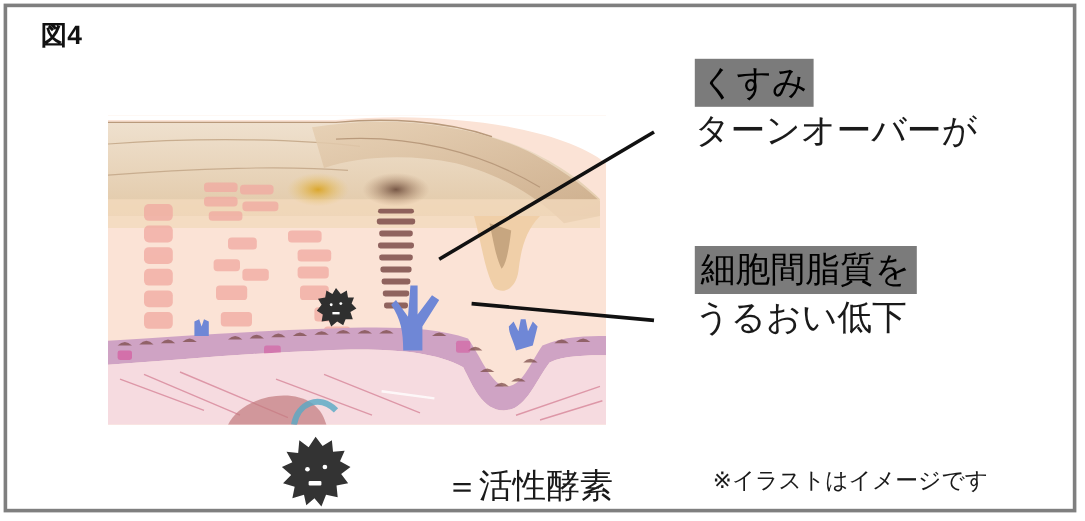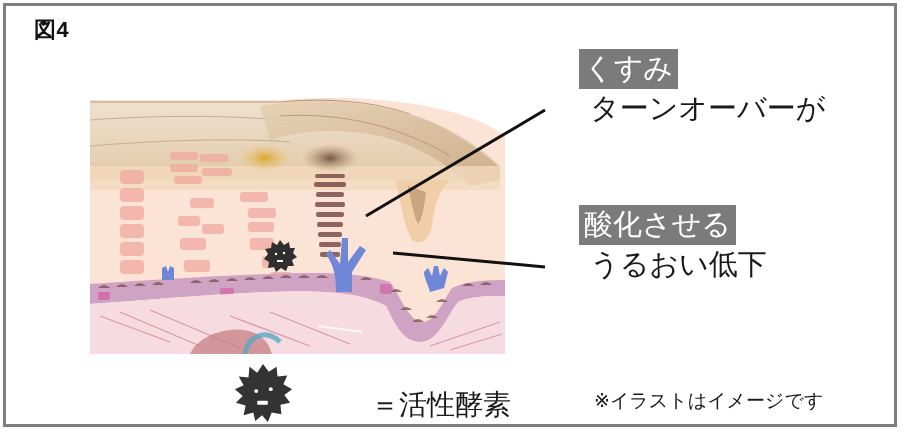--- a/index.html
+++ b/index.html
@@ -3,29 +3,29 @@
   <meta charset="utf-8">
   <style>
     html, body { margin: 0; padding: 0; background: #ffffff; }
     body { width: 904px; height: 434px; position: relative; overflow: hidden; font-family: "DejaVu Sans", "Liberation Sans", sans-serif; }
     .frame {
       position: absolute; left: 3px; top: 3px; width: 894px; height: 424px;
       border: 3px solid #7f7f7f; background: #fff; box-sizing: border-box;
     }
     .fig-title {
       position: absolute; left: 34px; top: 15px; font-size: 22px; font-weight: bold; color: #111;
-      font-family: Liberation Mono, monospace; letter-spacing: 0px;
+      font-family: Liberation Sans, sans-serif; letter-spacing: 0px;
     }
     .illustration { position: absolute; left: 90px; top: 96px; width: 415px; height: 258px; }
     .label-block { position: absolute; color: #1a1a1a; font-size: 29px; line-height: 38px; font-family: "DejaVu Sans", sans-serif; }
     .tag {
-      display: inline-block; background: #7b7b7b; color: #ffffff; padding: 0 5px; line-height: 38px; height: 40px;
+      display: inline-block; background: #7b7b7b; color: #000000; padding: 0 5px; line-height: 38px; height: 40px;
       font-size: 29px;
     }
-    .line-text { display: block; white-space: nowrap; margin-left: 11px; }
+    .line-text { display: block; white-space: nowrap; }
     .lines-svg { position: absolute; left: 0; top: 0; width: 904px; height: 434px; pointer-events: none; }
     .legend { position: absolute; left: 232px; top: 362px; display: flex; align-items: flex-end; gap: 41px; }
     .legend-text { font-size: 28px; color: #1a1a1a; margin-left: 36px; white-space: nowrap; }
     .note { position: absolute; left: 594px; top: 388px; font-size: 19px; color: #1a1a1a; white-space: nowrap; }
   </style>
 </head>
 <body>
 
 <div class="frame"></div>
 
@@ -169,21 +169,21 @@
   <line x1="366" y1="216" x2="545" y2="110" stroke="#111111" stroke-width="3"></line>
   <line x1="393" y1="253" x2="545" y2="267" stroke="#111111" stroke-width="3"></line>
 </svg>
 
 <div class="label-block" style="left:579px; top:49px;">
   <span class="tag">くすみ</span>
   <span class="line-text">ターンオーバーが</span>
 </div>
 
 <div class="label-block" style="left:579px; top:205px;">
-  <span class="tag">酸化させる</span>
+  <span class="tag">細胞間脂質を</span>
   <span class="line-text">うるおい低下</span>
 </div>
 
 <div class="legend">
   <svg width="62" height="62" viewBox="-32 -32 64 64">
     <polygon fill="#333333" points="0,-30 6,-22 14,-27 15,-17 25,-18 21,-9 30,-4 22,2 28,10 18,12 19,22 9,20 5,30 -1,23 -8,29 -10,20 -20,23 -18,13 -28,10 -21,3 -29,-4 -20,-8 -25,-17 -15,-16 -14,-27 -6,-21"></polygon>
     <circle cx="-7" cy="-2" r="2" fill="#ffffff"></circle>
     <circle cx="8" cy="-4" r="2" fill="#ffffff"></circle>
     <rect x="-6" y="8" width="11" height="4" rx="1" fill="#ffffff"></rect>
   </svg>

